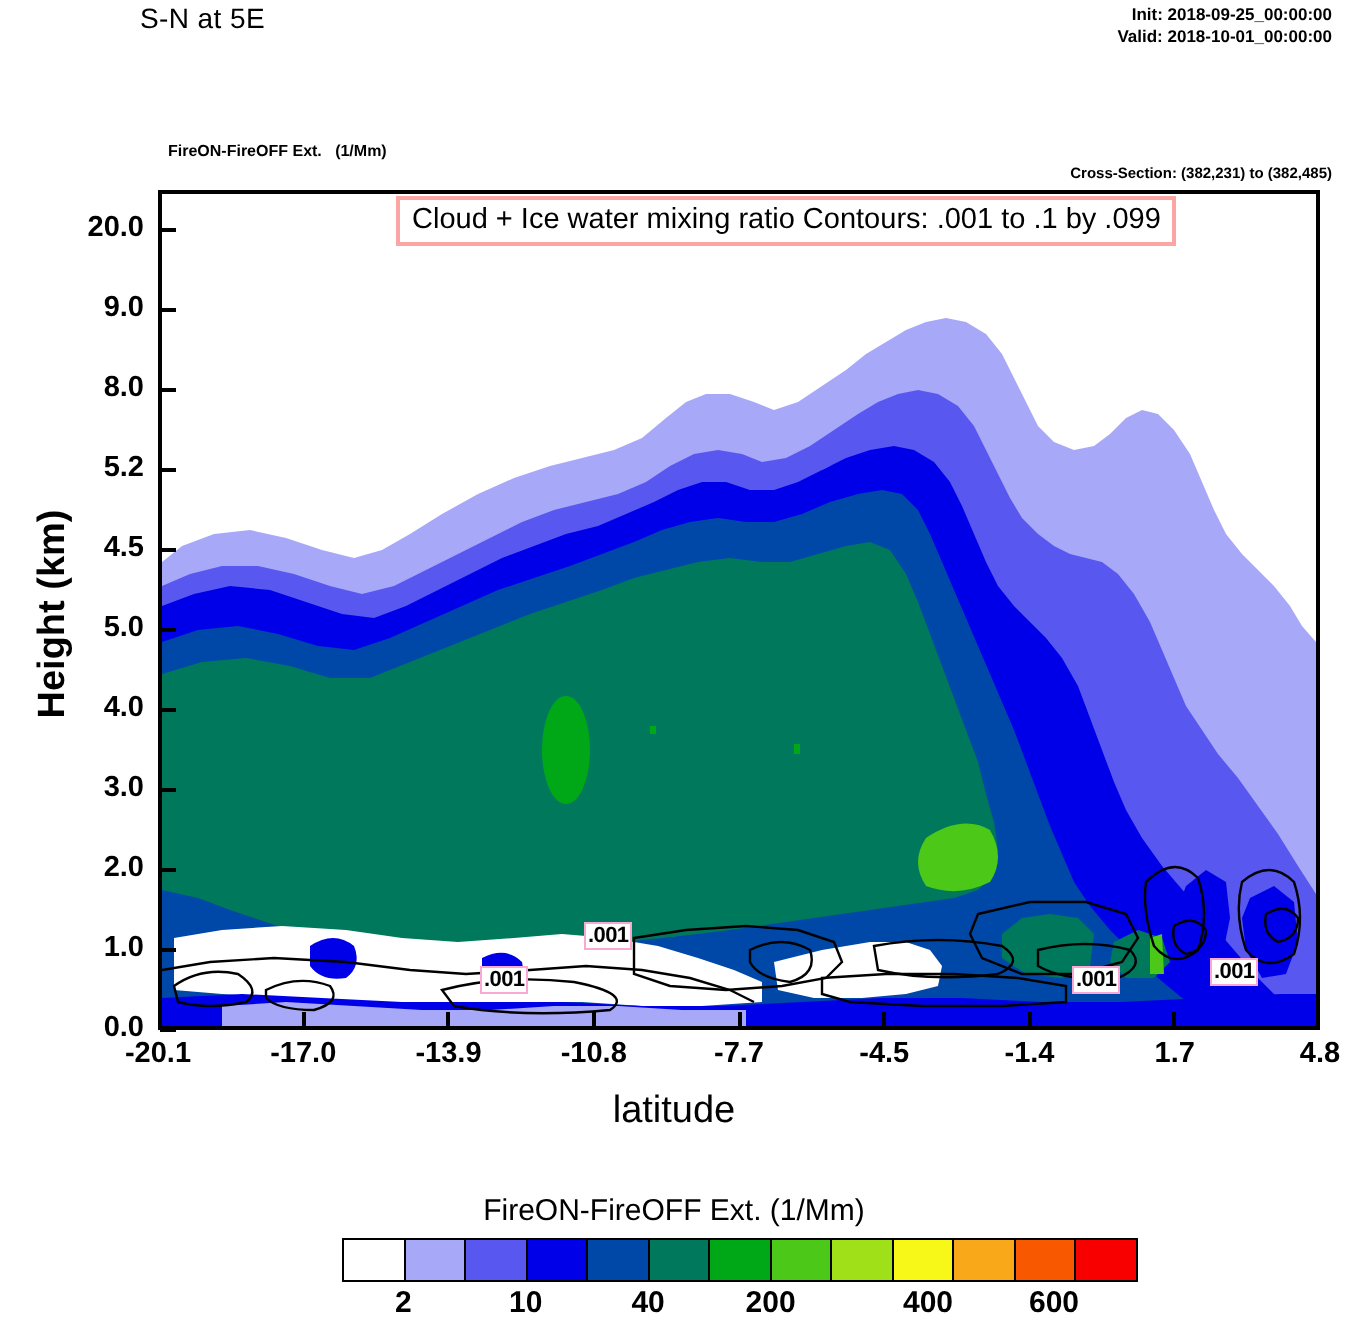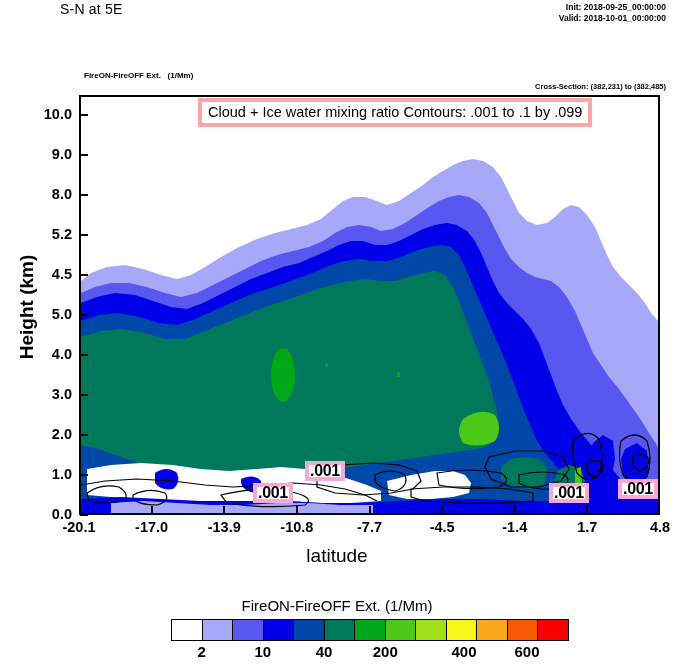--- a/index.html
+++ b/index.html
@@ -1,31 +1,31 @@
 <!DOCTYPE html>
 <html><head>
 <meta charset="utf-8">
 <style>
   html,body{margin:0;padding:0;background:#ffffff;}
   body{width:674px;height:668px;position:relative;
        font-family:"Liberation Sans", sans-serif;color:#000;}
   .abs{position:absolute;}
 
   
-  #title-main{left:60px;top:1px;font-size:14px;font-weight:400;letter-spacing:.2px;}
+  #title-main{left:70px;top:1px;font-size:14px;font-weight:400;letter-spacing:.2px;}
   #init-block{right:8px;top:2px;text-align:right;font-size:8.5px;font-weight:bold;line-height:11px;}
 
   #desc-block{left:84px;top:50px;font-size:8px;font-weight:bold;line-height:10.5px;white-space:pre;}
   #xsec-label{right:8px;top:82px;font-size:7.5px;font-weight:bold;}
 
   
   #plot-frame{left:79px;top:95px;width:581px;height:420px;border:2px solid #000;box-sizing:border-box;overflow:hidden;background:#fff;}
   #plot-svg{position:absolute;left:0;top:0;}
 
-  #contour-title-box{left:198px;top:98px;border:4px solid #fca5a5;background:#fff;
+  #contour-title-box{left:198px;top:98px;border:2px solid #fca5a5;background:#fff;
       padding:2px 6px 3px 6px;font-size:14.5px;line-height:16px;}
 
   
   #ylabel{left:-38px;top:296px;width:130px;text-align:center;
       transform:rotate(-90deg);font-size:19px;font-weight:bold;}
   #xlabel{left:0;top:545px;width:674px;text-align:center;font-size:19px;}
 
   .ytick{position:absolute;right:0;text-align:right;font-size:14.5px;
       font-weight:bold;width:66px;transform:translateY(-9px);}
   #ytick-holder{left:0px;top:95px;width:72px;height:420px;}
@@ -40,23 +40,23 @@
 
   
   #cb-title{left:0;top:597px;width:674px;text-align:center;font-size:15px;}
   #cb-wrap{left:171px;top:619px;width:398px;height:22px;display:flex;border:1.5px solid #000;box-sizing:border-box;}
   .cb-cell{flex:1 1 0;border-right:1.5px solid #000;box-sizing:border-box;}
   .cb-cell:last-child{border-right:none;}
   #cb-ticks{left:171px;top:643px;width:398px;height:22px;}
   .cbtick{position:absolute;text-align:center;width:60px;transform:translateX(-30px);
       font-size:15px;font-weight:bold;}
 
-  .clabel-box{position:absolute;background:#fff;border:4px solid #f9a8d4;
-      font-size:16px;font-weight:bold;letter-spacing:-.3px;
-      padding:0 1px;line-height:12px;margin-left:13px;}
+  .clabel-box{position:absolute;background:#fff;border:1px solid #f9a8d4;
+      font-size:11px;font-weight:bold;letter-spacing:-.3px;
+      padding:0 1px;line-height:12px;}
 </style>
 </head>
 <body>
 
 <div class="abs" id="title-main">S-N at 5E</div>
 
 <div class="abs" id="init-block">
   <div>Init: 2018-09-25_00:00:00</div>
   <div>Valid: 2018-10-01_00:00:00</div>
 </div>
@@ -207,21 +207,21 @@
     <div class="ytick" style="top: 420px;">0.0</div>
     <div class="ytick" style="top: 380px;">1.0</div>
     <div class="ytick" style="top: 340px;">2.0</div>
     <div class="ytick" style="top: 300px;">3.0</div>
     <div class="ytick" style="top: 260px;">4.0</div>
     <div class="ytick" style="top: 220px;">5.0</div>
     <div class="ytick" style="top: 180px;">4.5</div>
     <div class="ytick" style="top: 140px;">5.2</div>
     <div class="ytick" style="top: 100px;">8.0</div>
     <div class="ytick" style="top: 60px;">9.0</div>
-    <div class="ytick" style="top: 20px;">10.0</div>
+    <div class="ytick" style="top: 20px;">20.0</div>
   </div>
 <div class="abs" id="xtick-holder">
     <div class="xtick" style="left: 79px;">-20.1</div>
     <div class="xtick" style="left: 151.625px;">-17.0</div>
     <div class="xtick" style="left: 224.25px;">-13.9</div>
     <div class="xtick" style="left: 296.875px;">-10.8</div>
     <div class="xtick" style="left: 369.5px;">-7.7</div>
     <div class="xtick" style="left: 442.125px;">-4.5</div>
     <div class="xtick" style="left: 514.75px;">-1.4</div>
     <div class="xtick" style="left: 587.375px;">1.7</div>

